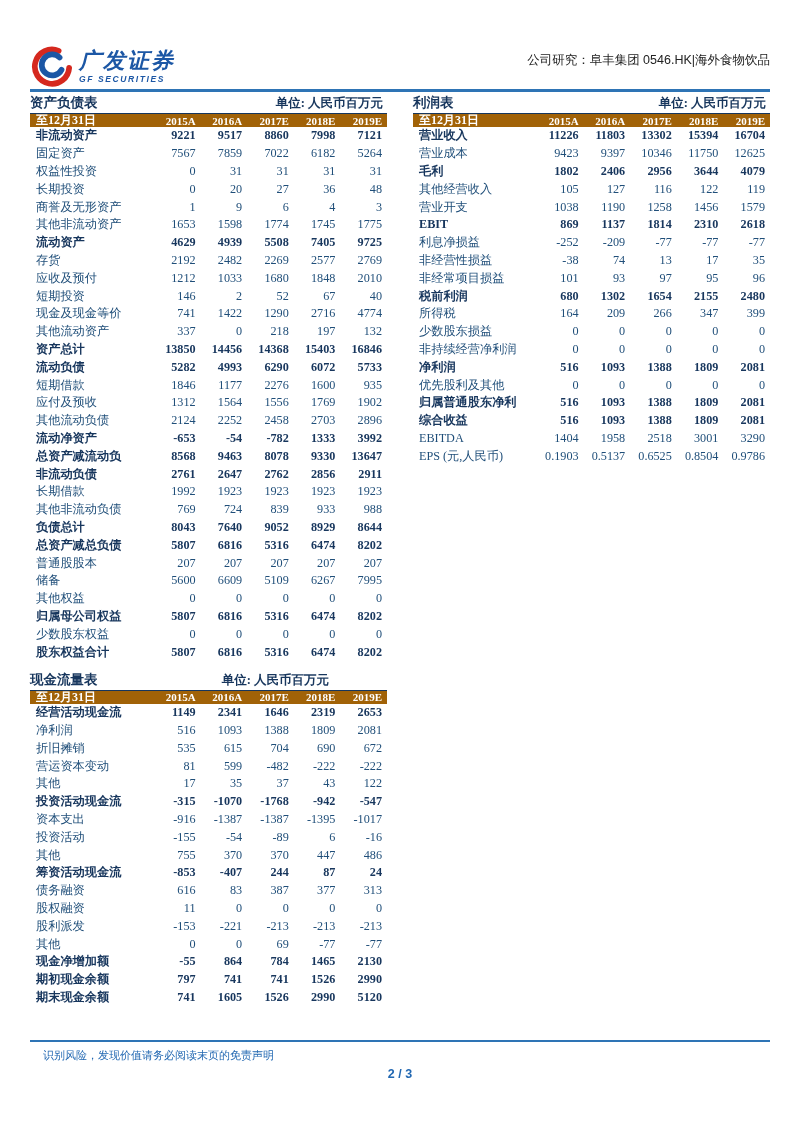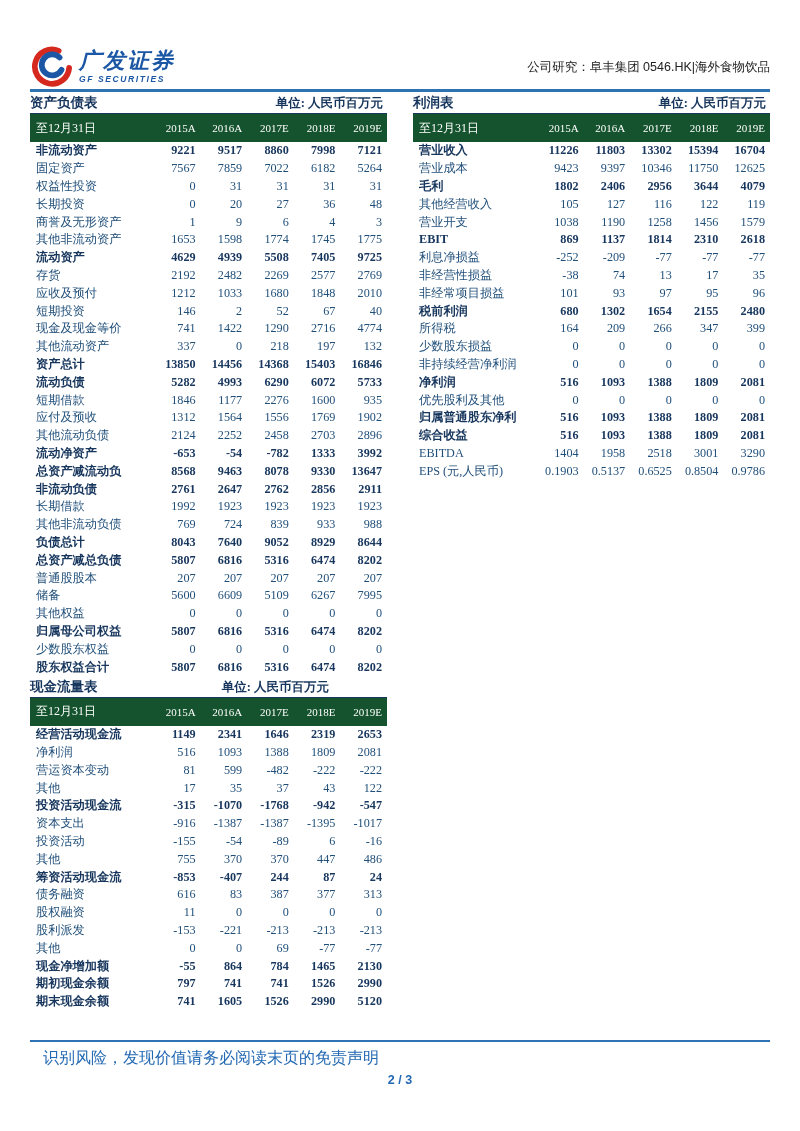--- a/index.html
+++ b/index.html
@@ -14,48 +14,48 @@
   .hdr { position:absolute; top:44px; left:30px; right:30px; height:44px;
          display:flex; justify-content:space-between; align-items:flex-end; }
   .brand { display:flex; align-items:center; gap:7px; }
   .brand svg { width:42px; height:42px; }
   .brand-text { display:flex; flex-direction:column; line-height:1;font-style:italic; }
   .brand-cn { font-family:"Liberation Sans",sans-serif; font-weight:bold;
               font-size:22px; color:#1C57A5; letter-spacing:2px; }
   .brand-en { font-family:"Liberation Sans",sans-serif; font-weight:bold;
               font-size:8.5px; color:#1C57A5; letter-spacing:1.6px; margin-top:3px; }
   .research { font-family:"Liberation Sans",sans-serif; font-size:12.5px;
-              color:#222222; padding-bottom:12px; }
+              color:#222222; padding-bottom:19px; }
   .rule { position:absolute; top:89px; left:30px; right:30px; height:3px; background:#2E74B5; }
 
   
   .content { position:absolute; top:96px; left:30px; width:740px;
              display:flex; gap:26px; align-items:flex-start; }
   .col { width:365px; }
   .tbl-title-row { height:17px; display:flex; justify-content:space-between;
                    align-items:flex-end; padding-bottom:1px; }
   .tbl-title { font-size:13.5px; font-weight:bold; color:#17365D; }
   .tbl-unit  { font-size:12.5px; font-weight:bold; color:#17365D; padding-right:4px; }
   .tbl-unit.shift { margin-right:54px; }
 
   .tbl-head, .tbl-row { display:grid; grid-template-columns:124px repeat(5,1fr); }
-  .tbl-head { height:29px; align-items:center; background:#14532d; color:#ffffff;
-              font-weight:normal; font-size:11px; border-top:1px solid #17365D; }
+  .tbl-head { height:14px; align-items:center; background:#a16207; color:#ffffff;
+              font-weight:bold; font-size:11px; border-top:1px solid #17365D; }
   .tbl-head .lbl { font-size:12px; }
   .tbl-row { height:17.8px; align-items:center; font-size:12.2px; color:#1F4E79; }
   .tbl-row.bold { font-weight:bold; color:#17365D; }
   .lbl { padding-left:6px; text-align:left; white-space:nowrap; overflow:hidden; }
   .num { text-align:right; padding-right:5px; white-space:nowrap; }
-  .cashflow { margin-top:4px; }
+  .cashflow { margin-top:12px; }
 
   
   .footer { position:absolute; top:1040px; left:30px; right:30px;
             border-top:2px solid #2E74B5;
             font-family:"Liberation Sans",sans-serif; color:#2268B2; }
-  .disclaimer { font-size:16px; margin:6px 0 0 13px; }
+  .disclaimer { font-size:11px; margin:6px 0 0 13px; }
   .page-num { text-align:center; font-size:12.5px; font-weight:bold; margin-top:4px; }
 </style>
 </head>
 <body>
 
 <div class="page">
 
   <div class="hdr">
     <div class="brand">
       <svg viewBox="0 0 44 44">
@@ -355,20 +355,28 @@
             </div>
             <div class="tbl-row">
               <span class="lbl">净利润</span>
               <span class="num">516</span>
               <span class="num">1093</span>
               <span class="num">1388</span>
               <span class="num">1809</span>
               <span class="num">2081</span>
             </div>
             <div class="tbl-row">
+              <span class="lbl">折旧摊销</span>
+              <span class="num">535</span>
+              <span class="num">615</span>
+              <span class="num">704</span>
+              <span class="num">690</span>
+              <span class="num">672</span>
+            </div>
+            <div class="tbl-row">
               <span class="lbl">营运资本变动</span>
               <span class="num">81</span>
               <span class="num">599</span>
               <span class="num">-482</span>
               <span class="num">-222</span>
               <span class="num">-222</span>
             </div>
             <div class="tbl-row">
               <span class="lbl">其他</span>
               <span class="num">17</span>

